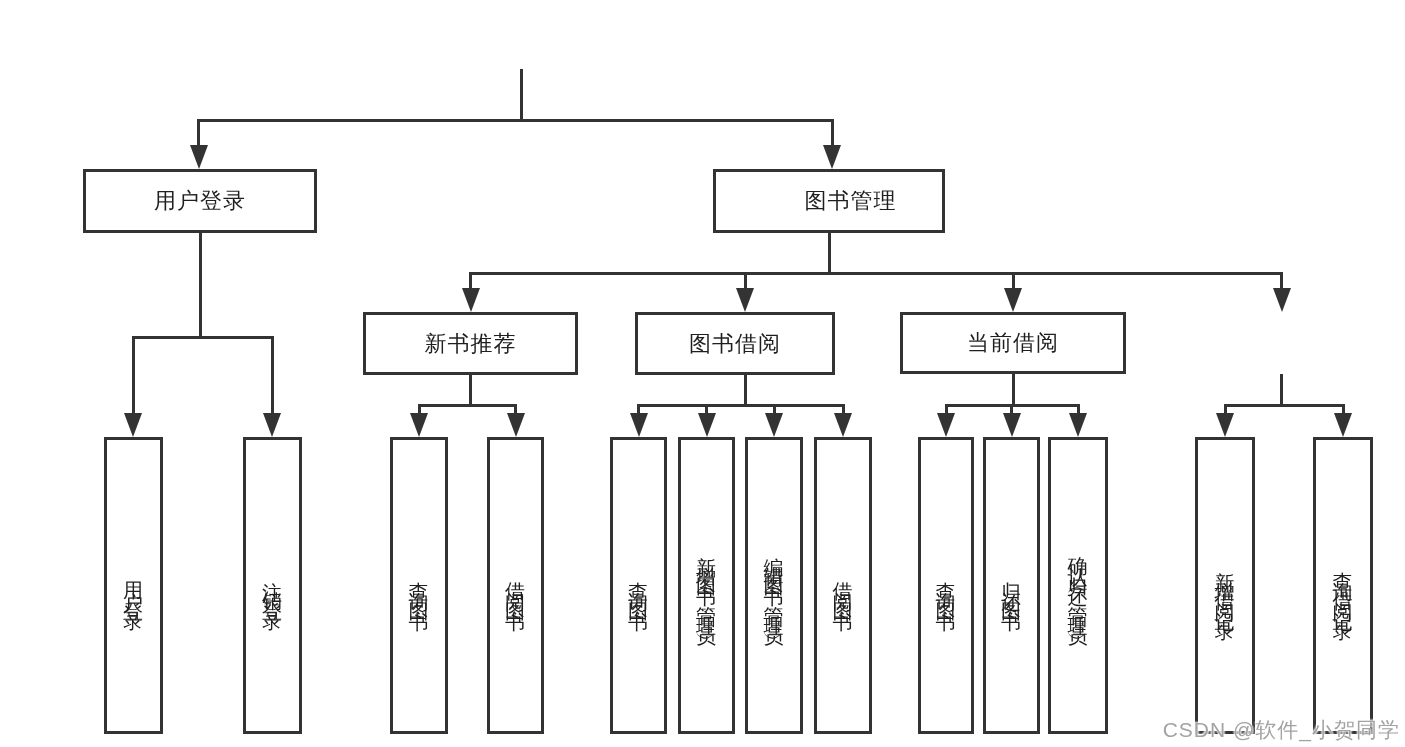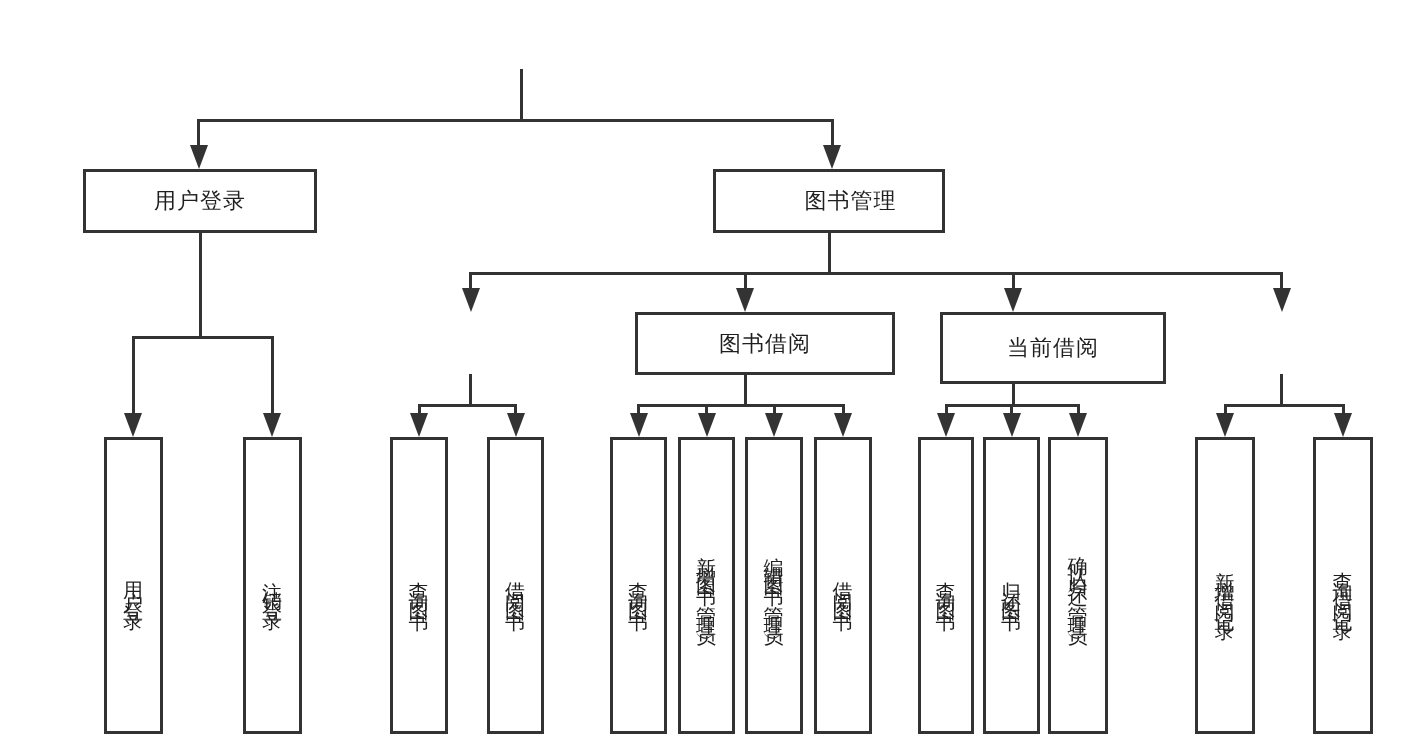--- a/index.html
+++ b/index.html
@@ -111,24 +111,27 @@
   <div class="arrow" style="left:1334px;top:413px;"></div>
 
 
   <div class="box" style="left:83px;top:169px;width:234px;height:64px;">
     <span class="hlabel">用户登录</span>
   </div>
   <div class="box" style="left:713px;top:169px;width:232px;height:64px;padding-left:43px;">
     <span class="hlabel">图书管理</span>
   </div>
 
-  <div class="box" style="left:635px;top:312px;width:260px;height:63px;align-items:center;">
+  <div class="box" style="left:363px;top:312px;width:215px;height:63px;">
+    <span class="hlabel">新书推荐</span>
+  </div>
+  <div class="box" style="left:635px;top:312px;width:200px;height:63px;align-items:center;">
     <span class="hlabel">图书借阅</span>
   </div>
-  <div class="box" style="left:900px;top:312px;width:226px;height:72px;margin-left:40px;">
+  <div class="box" style="left:900px;top:312px;width:226px;height:62px;">
     <span class="hlabel">当前借阅</span>
   </div>
 
   <div class="box vert" style="left:104px;top:437px;width:59px;height:297px;">
     <span class="vlabel">用户登录</span>
   </div>
   <div class="box vert" style="left:243px;top:437px;width:59px;height:297px;">
     <span class="vlabel">注销登录</span>
   </div>
 
@@ -162,14 +165,15 @@
     <span class="vlabel">确认归还（管理员）</span>
   </div>
 
   <div class="box vert" style="left:1195px;top:437px;width:60px;height:297px;">
     <span class="vlabel">新增借阅记录</span>
   </div>
   <div class="box vert" style="left:1313px;top:437px;width:60px;height:297px;">
     <span class="vlabel">查询借阅记录</span>
   </div>
 
+  <div class="watermark">CSDN @软件_小贺同学</div>
 
 </div>
 
 </body></html>

